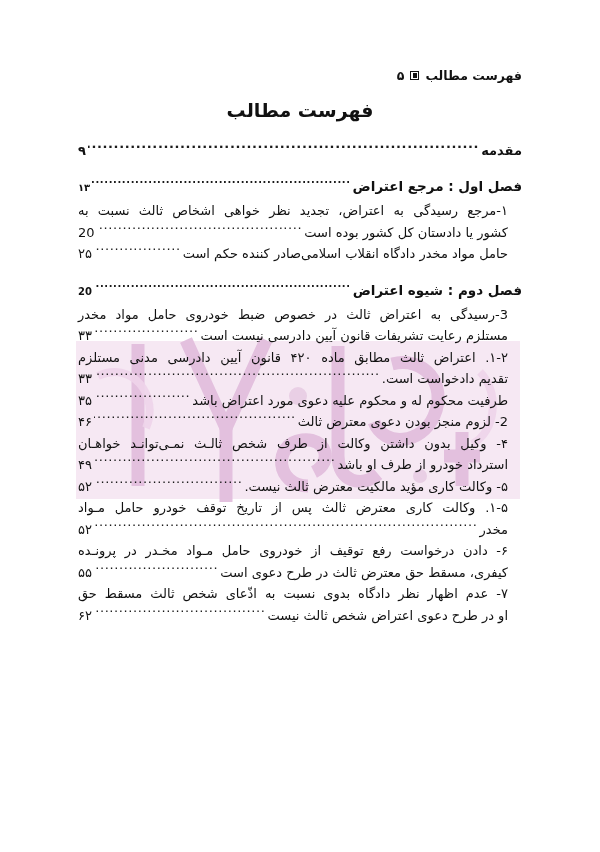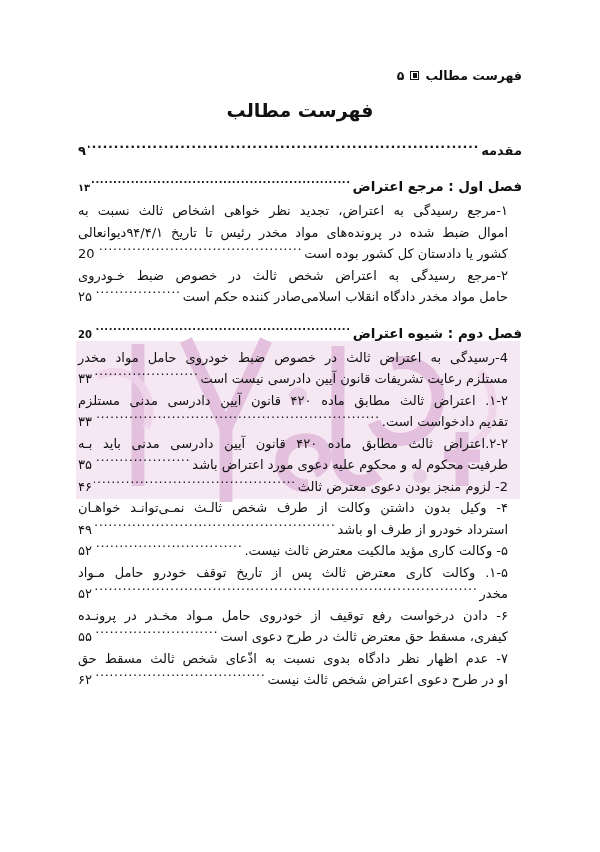--- a/index.html
+++ b/index.html
@@ -281,63 +281,60 @@
     </div>
 
     <div class="entry chapter">
       <span class="label">فصل اول : مرجع اعتراض</span>
       <span class="leader"></span>
       <span class="pageno">۱۳</span>
     </div>
 
     <div class="subentry">
       <span class="first-line">۱-مرجع رسیدگی به اعتراض، تجدید نظر خواهی اشخاص ثالث نسبت به</span>
-      <span class="first-line">اموال ضبط شده در پرونده‌های مواد مخدر رئیس تا تاریخ ۹۴/۴/۱دیوانعالی</span>
       <span class="cont-line">
         <span class="label">کشور یا دادستان کل کشور بوده است</span>
         <span class="leader"></span>
         <span class="pageno">20</span>
       </span>
     </div>
 
     <div class="subentry">
-      <span class="first-line">۲-مرجع رسیدگی به اعتراض شخص ثالث در خصوص ضبط خـودروی</span>
       <span class="cont-line">
         <span class="label">حامل مواد مخدر دادگاه انقلاب اسلامی‌صادر کننده حکم است</span>
         <span class="leader"></span>
         <span class="pageno">۲۵</span>
       </span>
     </div>
 
     <div class="entry chapter">
       <span class="label">فصل دوم : شیوه اعتراض</span>
       <span class="leader"></span>
       <span class="pageno">20</span>
     </div>
 
     <div class="subentry">
-      <span class="first-line">4-رسیدگی به اعتراض ثالث در خصوص ضبط خودروی حامل مواد مخدر</span>
+      <span class="first-line">3-رسیدگی به اعتراض ثالث در خصوص ضبط خودروی حامل مواد مخدر</span>
       <span class="cont-line">
         <span class="label">مستلزم رعایت تشریفات قانون آیین دادرسی نیست است</span>
         <span class="leader"></span>
         <span class="pageno">۳۳</span>
       </span>
     </div>
 
     <div class="subentry">
       <span class="first-line">۱-۲. اعتراض ثالث مطابق ماده ۴۲۰ قانون آیین دادرسی مدنی مستلزم</span>
       <span class="cont-line">
         <span class="label">تقدیم دادخواست است.</span>
         <span class="leader"></span>
         <span class="pageno">۳۳</span>
       </span>
     </div>
 
     <div class="subentry">
-      <span class="first-line">۲-۲.اعتراض ثالث مطابق ماده ۴۲۰ قانون آیین دادرسی مدنی باید بـه</span>
       <span class="cont-line">
         <span class="label">طرفیت محکوم له و محکوم علیه دعوی مورد اعتراض باشد</span>
         <span class="leader"></span>
         <span class="pageno">۳۵</span>
       </span>
     </div>
 
 
     <div class="subentry">
       <span class="cont-line">

